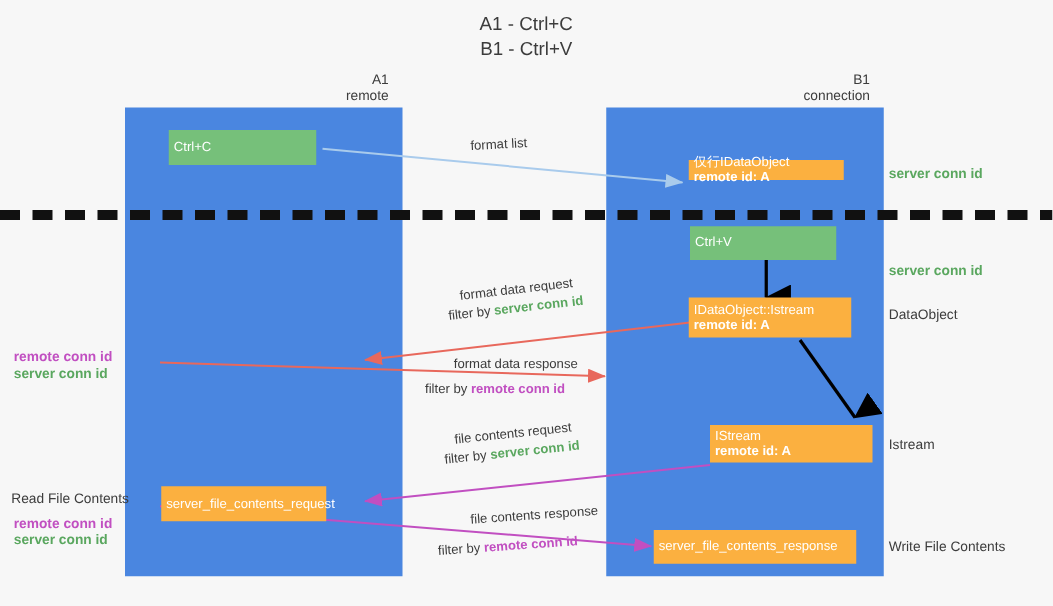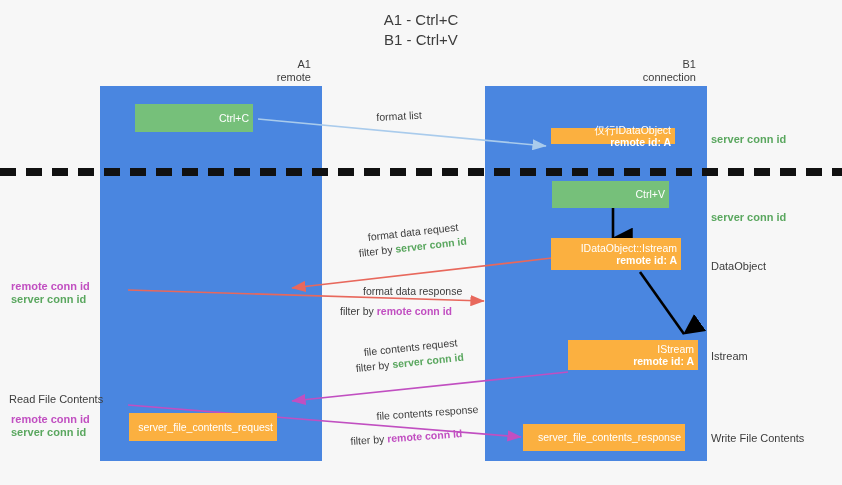--- a/index.html
+++ b/index.html
@@ -50,21 +50,21 @@
   }
   #lane-a1 { left: 100px; top: 86px; width: 222px; height: 375px; }
   #lane-b1 { left: 485px; top: 86px; width: 222px; height: 375px; }
 
   
   .node {
     position: absolute;
     box-sizing: border-box;
     display: flex;
     flex-direction: column;
-    align-items: flex-end;
+    align-items: flex-start;
     justify-content: center;
     color: #ffffff;
     font-size: 10.5px;
     line-height: 12.5px;
     text-align: center;
     padding: 2px 4px;
   }
   .node.green { background: #76c07a; }
   .node.orange { background: #fbb040; }
   .node .l2 { display: block; font-weight: bold; }
@@ -161,21 +161,21 @@
 
   <svg id="divider" viewBox="0 0 842 14">
     <line x1="0" y1="7" x2="842" y2="7" stroke="#111111" stroke-width="8" stroke-dasharray="16 10"></line>
   </svg>
 
   <div class="node green" style="left:135px; top:104px; width:118px; height:28px;">
     <span>Ctrl+C</span>
   </div>
 
 
-  <div class="node orange" style="left:129px; top:413px; width:148px; height:28px;">
+  <div class="node orange" style="left:129px; top:389px; width:132px; height:28px;">
     <span>server_file_contents_request</span>
   </div>
 
   <div class="node orange" style="left:551px; top:128px; width:124px; height:16px;">
     <span>仅行IDataObject</span>
     <span class="l2">remote id: A</span>
   </div>
 
   <div class="node green" style="left:552px; top:181px; width:117px; height:27px;">
     <span>Ctrl+V</span>
@@ -223,21 +223,21 @@
 
   <div class="edge-label rot" style="left:376px; top:409px; transform: rotate(-4deg);">
     <span>file contents response</span>
   </div>
   <div class="edge-label rot" style="left:350px; top:434px; transform: rotate(-4deg);">
     <span>filter by </span><span class="clr-remote">remote conn id</span>
   </div>
 
   <div class="side-label clr-server" style="left:711px; top:132px;">server conn id</div>
   <div class="side-label clr-server" style="left:711px; top:210px;">server conn id</div>
-  <div class="side-label" style="left:711px; top:259px;">DataObject</div>
+  <div class="side-label" style="left:711px; top:245px;">DataObject</div>
   <div class="side-label" style="left:711px; top:349px;">Istream</div>
   <div class="side-label" style="left:711px; top:431px;">Write File Contents</div>
 
   <div class="side-label clr-remote" style="left:11px; top:279px;">remote conn id</div>
   <div class="side-label clr-server" style="left:11px; top:292px;">server conn id</div>
 
   <div class="side-label" style="left:9px; top:392px;">Read File Contents</div>
   <div class="side-label clr-remote" style="left:11px; top:412px;">remote conn id</div>
   <div class="side-label clr-server" style="left:11px; top:425px;">server conn id</div>
 

